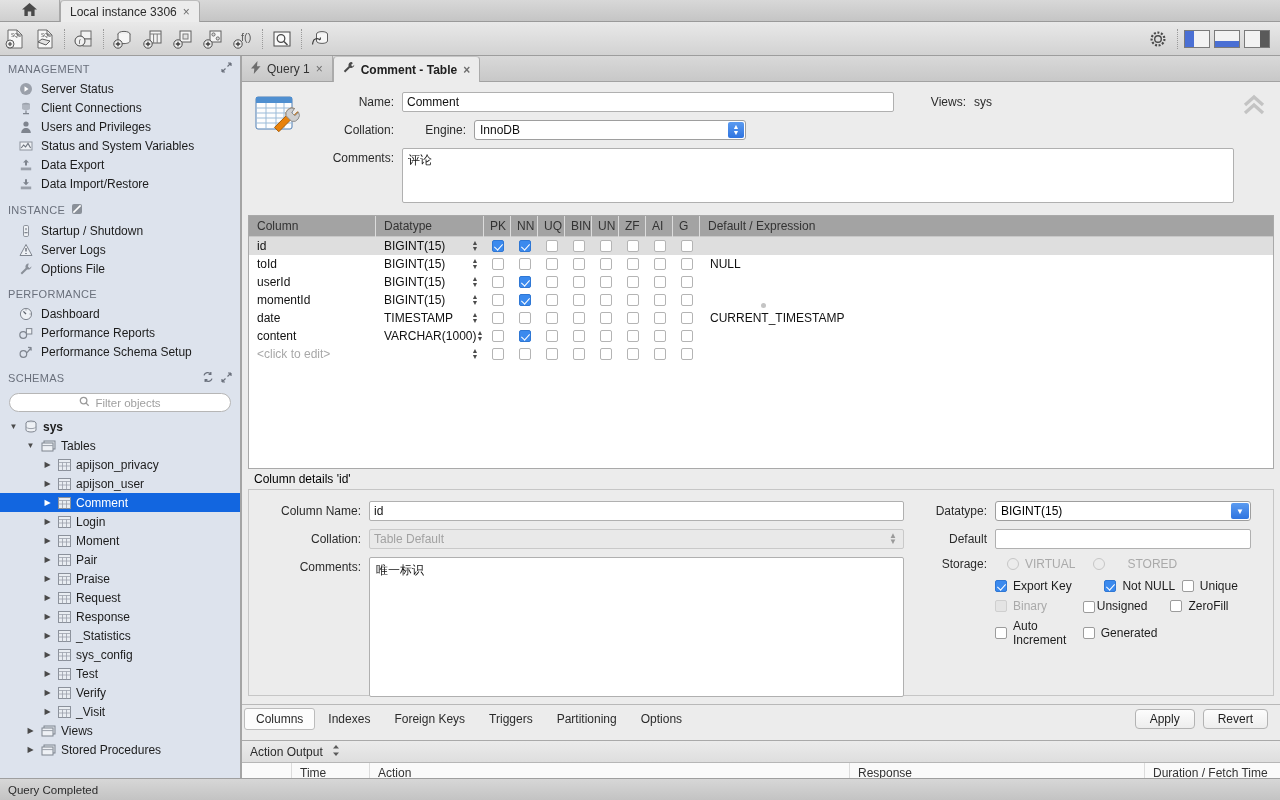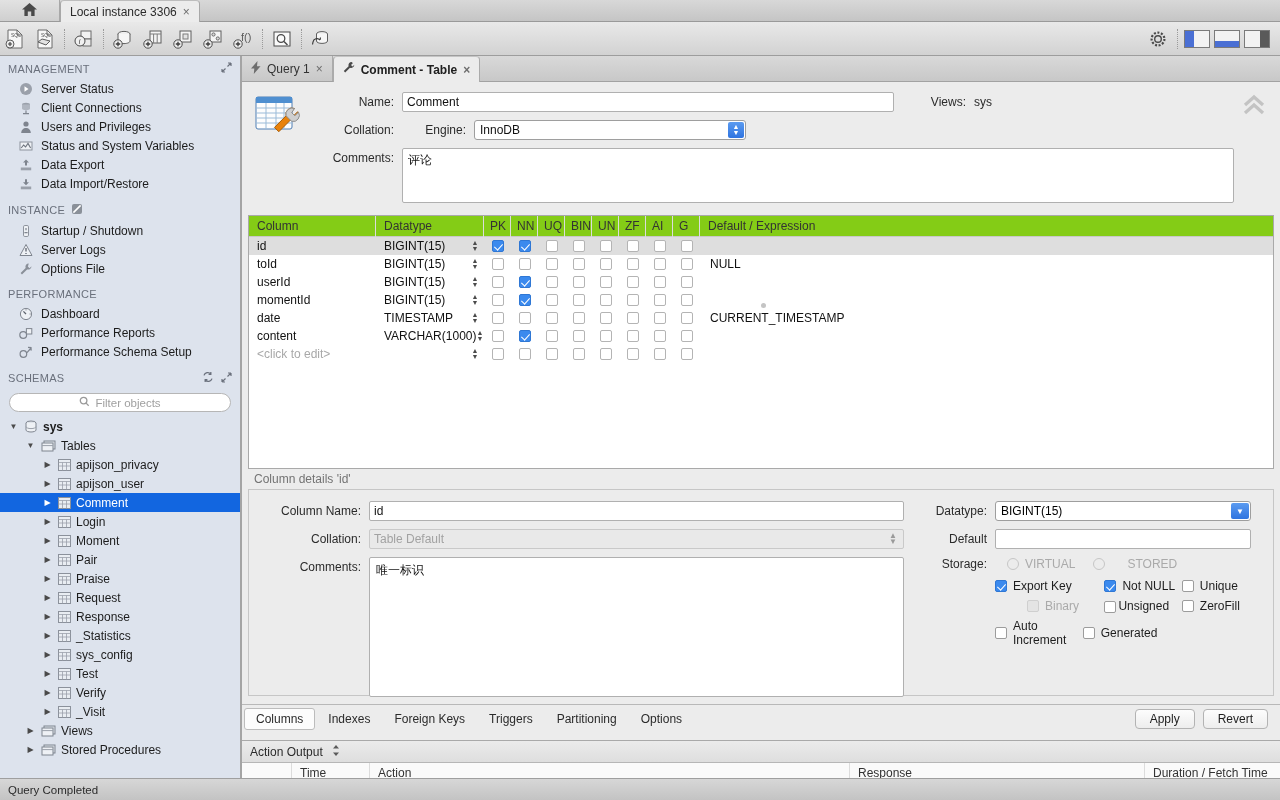--- a/index.html
+++ b/index.html
@@ -139,21 +139,21 @@
     font-size: 12px; padding: 3px 5px; color: #111;
   }
   .collapse-chev { position: absolute; right: 14px; top: 12px; color: #c0c0c0; }
 
   
   .gridwrap {
     position: absolute; left: 6px; top: 159px; width: 1026px; height: 254px;
     background: #fff; border: 1px solid #a9a9a9;
   }
   .ghead {
-    display: flex; height: 21px; background: #84cc16;
+    display: flex; height: 21px; background: #a3a3a3;
     border-bottom: 1px solid #c8c8c8; align-items: center;
     font-size: 12px; color: #333;
   }
   .gh { padding-left: 8px; border-right: 1px solid #dcdcdc; height: 21px;
         display:flex; align-items:center; }
   .gh.c { justify-content: flex-start; padding-left: 6px; }
   .grow { display: flex; height: 18px; align-items: center; font-size: 12px; color: #111; }
   .grow.sel { background: #dedede; }
   .gc { padding-left: 8px; height: 18px; display: flex; align-items: center;
         overflow: hidden; white-space: nowrap; }
@@ -167,21 +167,21 @@
     content: ""; position: absolute; left: 3px; top: 1px; width: 4px; height: 7px;
     border: solid #fff; border-width: 0 1.6px 1.6px 0; transform: rotate(42deg);
   }
   .dtspin { font-size: 7px; color: #4b4b4b; line-height: 6px; text-align: center; width: 10px; }
   .placeholder { color: #a8a8a8; }
   .griddot { position: absolute; left: 50%; top: 247px; width: 5px; height: 5px;
              border-radius: 50%; background: #c4c4c4; }
 
   
   .details { position: absolute; left: 6px; top: 416px; width: 1026px; height: 225px; }
-  .dtitle { font-size: 12px; color: #737373; padding-left: 6px; margin-bottom: 3px; }
+  .dtitle { font-size: 12px; color: #000000; padding-left: 6px; margin-bottom: 3px; }
   .dbox { background: #ececec; border: 1px solid #c6c6c6; height: 207px; position: relative; }
   .dlabel { font-size: 12px; color: #2b2b2b; text-align: right; }
   .dinput { height: 20px; background: #fff; border: 1px solid #b0b0b0; border-radius: 2px;
             font-size: 12px; padding: 0 4px; display: flex; align-items: center; color: #111; }
   .dinput.disabled { background: #e9e9e9; border-color: #c9c9c9; color: #a2a2a2; }
   .dselect { height: 20px; border: 1px solid #9e9e9e; border-radius: 3px;
              background: #fff; font-size: 12px; padding: 0 20px 0 5px;
              display:flex; align-items:center; position: relative; }
   .dselect .arrow { position: absolute; right: 1px; top: 1px; bottom: 1px; width: 18px;
     background: linear-gradient(#5b9bf0,#2f74e0); border-radius: 2px; color: #fff;
@@ -190,21 +190,21 @@
                font-size: 12px; padding: 4px 6px; color: #111; }
   .cbrow { display: flex; align-items: center; font-size: 12px; color: #1d1d1d; }
   .cbx { width: 12px; height: 12px; border: 1px solid #9c9c9c; border-radius: 2px;
          background: #fff; position: relative; display:inline-block; flex: none; }
   .cbx.on { background: #3b8aee; border-color: #2f77d4; }
   .cbx.on::after { content:""; position:absolute; left:3px; top:1px; width:4px; height:7px;
          border: solid #fff; border-width: 0 1.6px 1.6px 0; transform: rotate(42deg); }
   .cbx.dis { background: #e4e4e4; border-color: #cfcfcf; }
   .radio { width: 12px; height: 12px; border: 1px solid #c6c6c6; border-radius: 50%;
            background: #ececec; display:inline-block; flex:none; }
-  .muted { color: #aaaaaa; margin-left: 32px; }
+  .muted { color: #aaaaaa; }
 
   
   .btabs { position: absolute; left: 0; top: 648px; width: 1038px; height: 28px;
            border-top: 1px solid #b8b8b8; display: flex; align-items: center;
            background: #ececec; }
   .btab { font-size: 12px; color: #2b2b2b; padding: 3px 11px; margin-left: 2px; }
   .btab.active { background: #fcfcfc; border: 1px solid #bcbcbc; border-radius: 3px; }
   .bbtns { margin-left: auto; display: flex; gap: 8px; padding-right: 12px; }
   .btn { font-size: 12px; padding: 2px 14px; border: 1px solid #b3b3b3;
          border-radius: 4px; background: linear-gradient(#fdfdfd,#ededed); color: #1e1e1e; }

